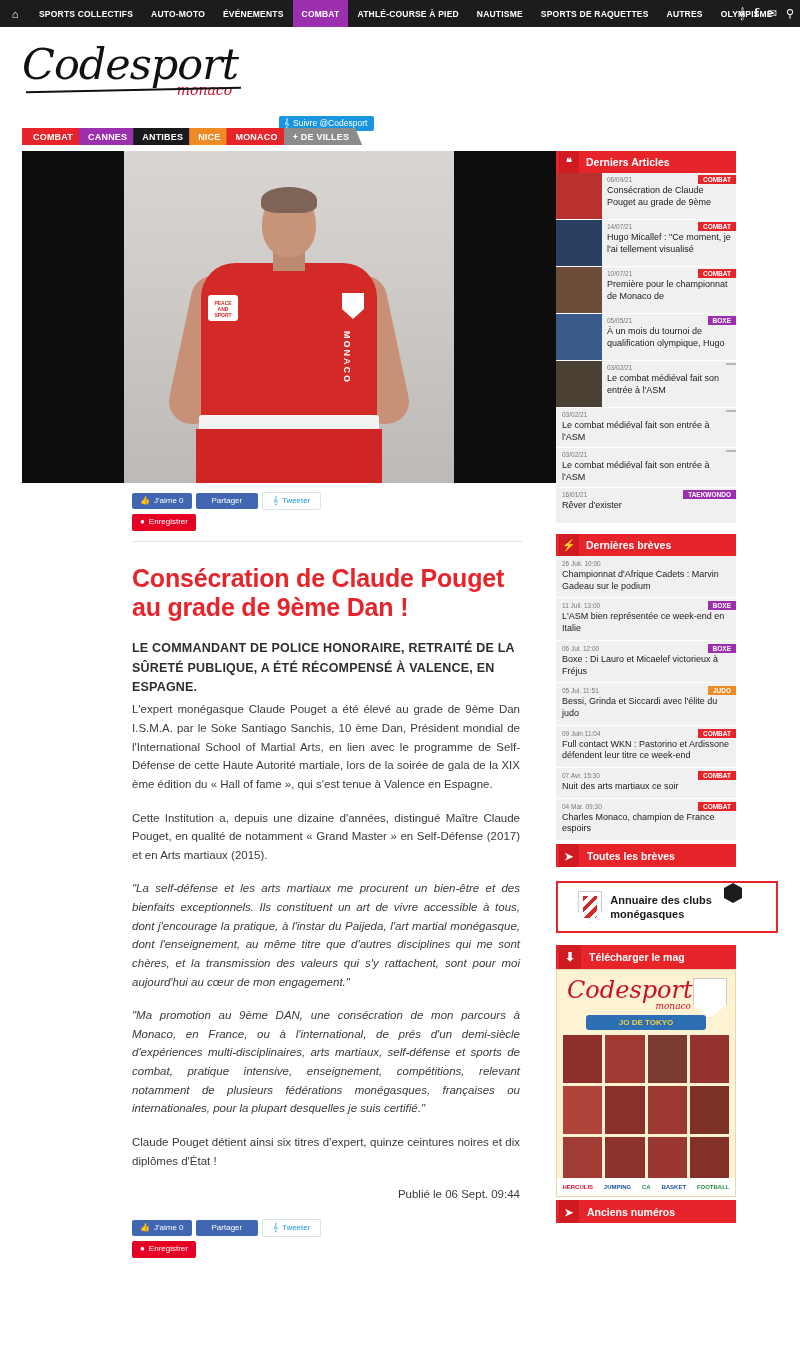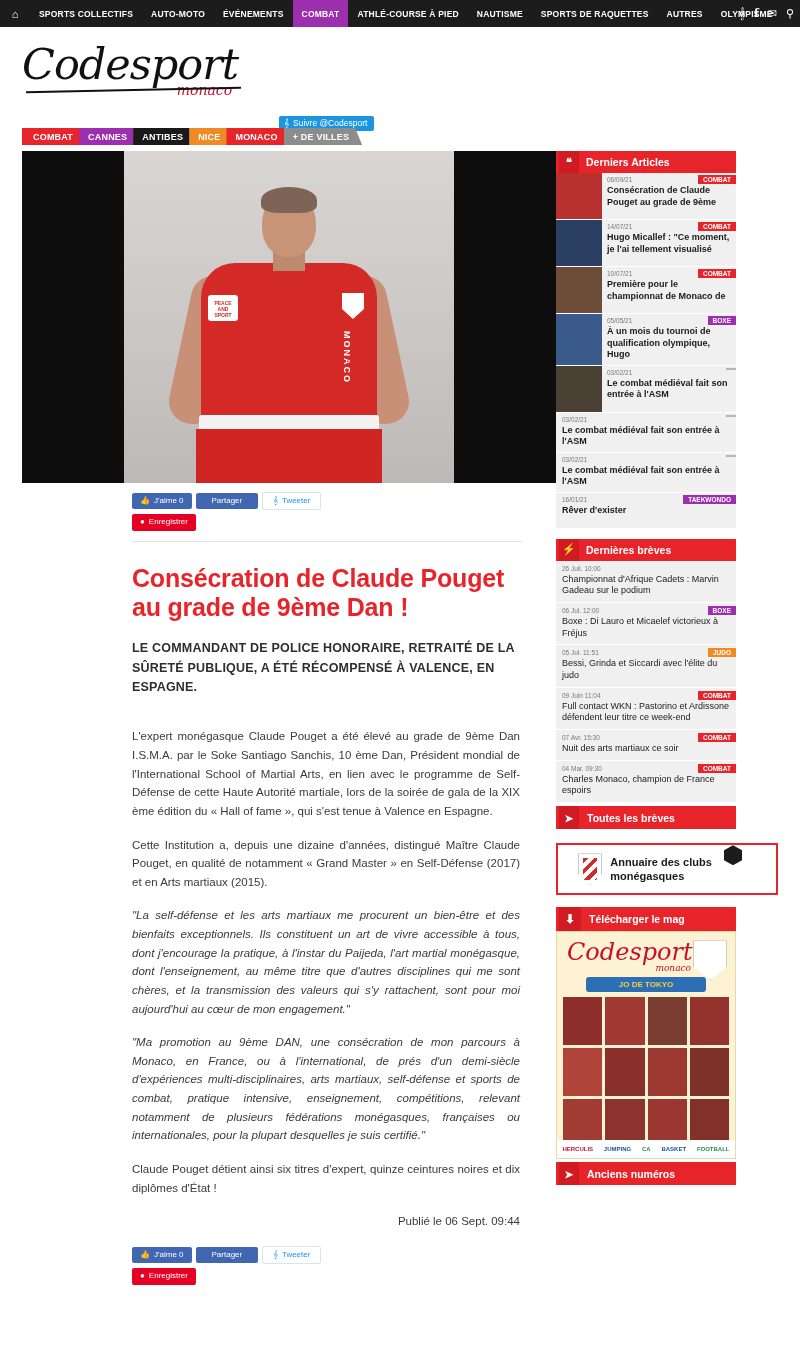--- a/index.html
+++ b/index.html
@@ -224,21 +224,21 @@
     font-weight: bold;
     margin: 22px 0 18px 0;
     letter-spacing: -.2px;
   }
   .chapeau {
     font-size: 12.5px;
     line-height: 1.55;
     color: #2e2e2e;
     font-weight: bold;
     letter-spacing: .2px;
-    margin-bottom: 30px;
+    margin-bottom: 3px;
   }
   .article p {
     font-size: 11.5px;
     line-height: 1.62;
     color: #3a3a3a;
     margin-bottom: 15px;
     text-align: justify;
   }
   .article p.it { font-style: italic; }
   .article p.right { text-align: right; }
@@ -272,21 +272,21 @@
   .news-thumb { width: 46px; min-height: 46px; flex: 0 0 46px; }
   .news-body { padding: 3px 4px 4px 5px; position: relative; flex: 1; }
   .news-date { font-size: 6.5px; color: #777; }
   .news-tag {
     position: absolute; right: 0; top: 2px;
     color: #fff; font-size: 6.5px; font-weight: bold;
     padding: 1px 5px;
   }
   .news-title {
     font-size: 9px; color: #1a1a1a; line-height: 1.28; margin-top: 2px;
-    font-weight: bold;
+    font-weight: normal;
   }
   .news-item.plain { min-height: 36px; }
   .news-item.plain .news-body { padding-left: 6px; }
 
   .brief-item {
     background: #f0f0f0;
     border-bottom: 1px solid #fff;
     padding: 4px 6px 5px 6px;
     position: relative;
   }
@@ -570,20 +570,25 @@
         <div class="ic">⚡</div>
         <span>Dernières brèves</span>
       </div>
 
       <div class="brief-item">
         <div class="brief-meta">26 Juil. 10:00</div>
         <div class="brief-tag" style="background:transparent"></div>
         <div class="brief-title">Championnat d'Afrique Cadets : Marvin Gadeau sur le podium</div>
       </div>
       <div class="brief-item">
+        <div class="brief-meta">11 Juil. 13:00</div>
+        <div class="brief-tag" style="background:#9b2fae">BOXE</div>
+        <div class="brief-title">L'ASM bien représentée ce week-end en Italie</div>
+      </div>
+      <div class="brief-item">
         <div class="brief-meta">06 Jul. 12:00</div>
         <div class="brief-tag" style="background:#9b2fae">BOXE</div>
         <div class="brief-title">Boxe : Di Lauro et Micaelef victorieux à Fréjus</div>
       </div>
       <div class="brief-item">
         <div class="brief-meta">05 Jul. 11:51</div>
         <div class="brief-tag" style="background:#f08a24">JUDO</div>
         <div class="brief-title">Bessi, Grinda et Siccardi avec l'élite du judo</div>
       </div>
       <div class="brief-item">

